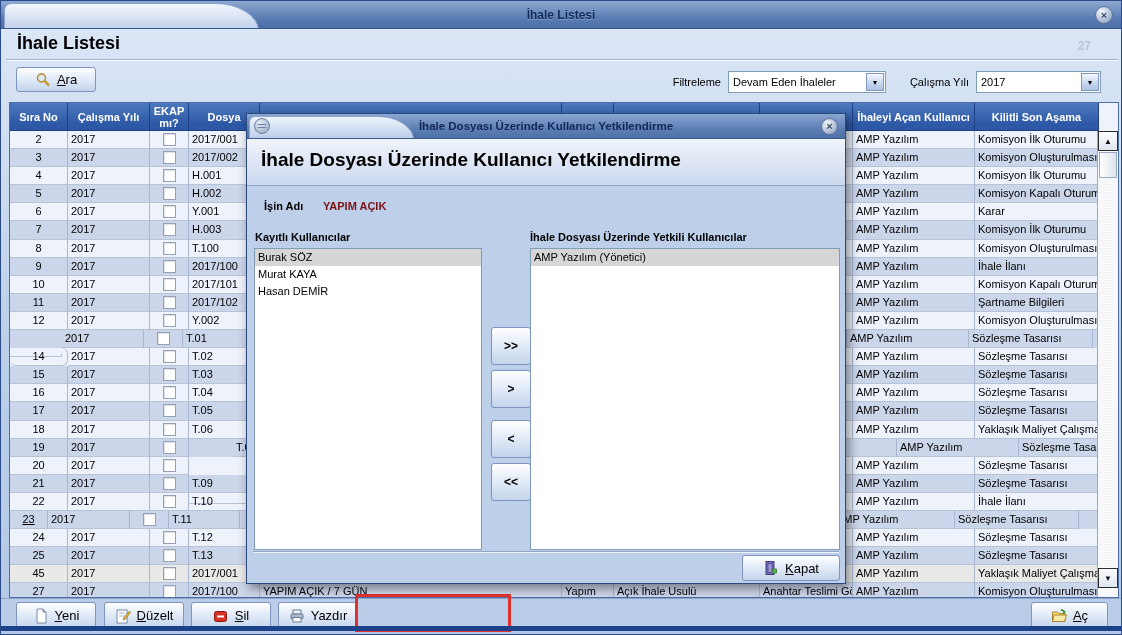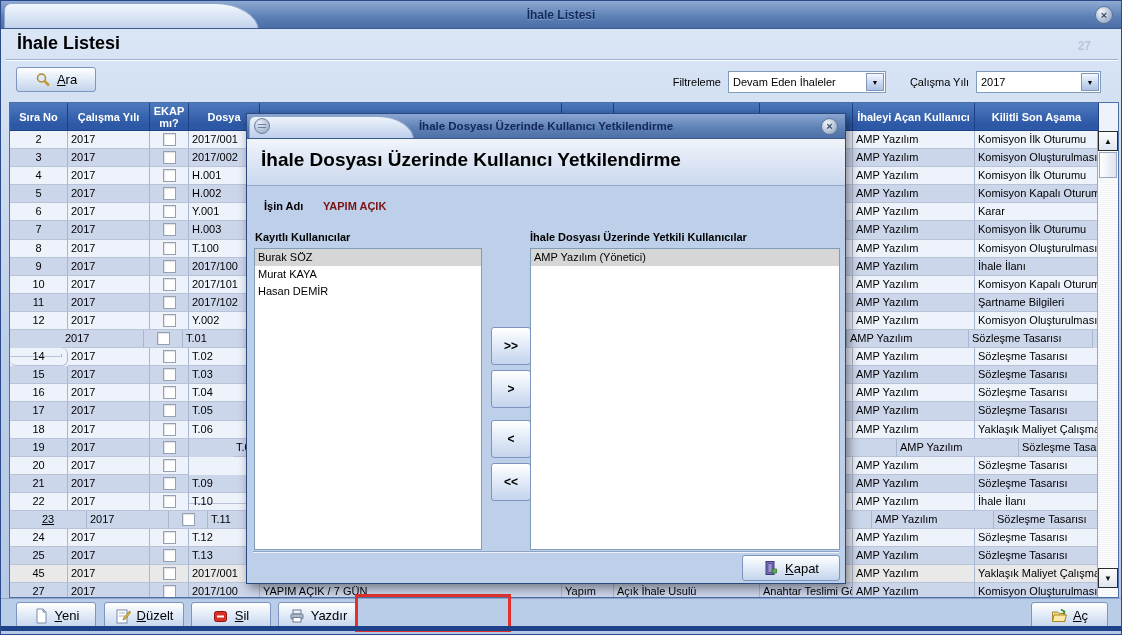--- a/index.html
+++ b/index.html
@@ -445,21 +445,21 @@
           <div class="td center" style="width: 39px;"><span class="cb"></span></div>
           <div class="td" style="width: 71px;">T.10</div>
           <div class="td" style="width: 302px;"></div>
           <div class="td" style="width: 52px;"></div>
           <div class="td" style="width: 146px;"></div>
           <div class="td" style="width: 93px;"></div>
           <div class="td" style="width: 122px;">AMP Yazılım</div>
           <div class="td" style="width: 124px;">İhale İlanı</div>
         </div>
         <div class="tr odd">
-          <div class="td center" style="width: 77px; text-decoration: underline;">23</div>
+          <div class="td center" style="width: 38px; text-decoration: underline;">23</div>
           <div class="td" style="width: 82px;">2017</div>
           <div class="td center" style="width: 39px;"><span class="cb"></span></div>
           <div class="td" style="width: 71px;">T.11</div>
           <div class="td" style="width: 302px;"></div>
           <div class="td" style="width: 52px;"></div>
           <div class="td" style="width: 146px;"></div>
           <div class="td" style="width: 93px;"></div>
           <div class="td" style="width: 122px;">AMP Yazılım</div>
           <div class="td" style="width: 124px;">Sözleşme Tasarısı</div>
         </div>

